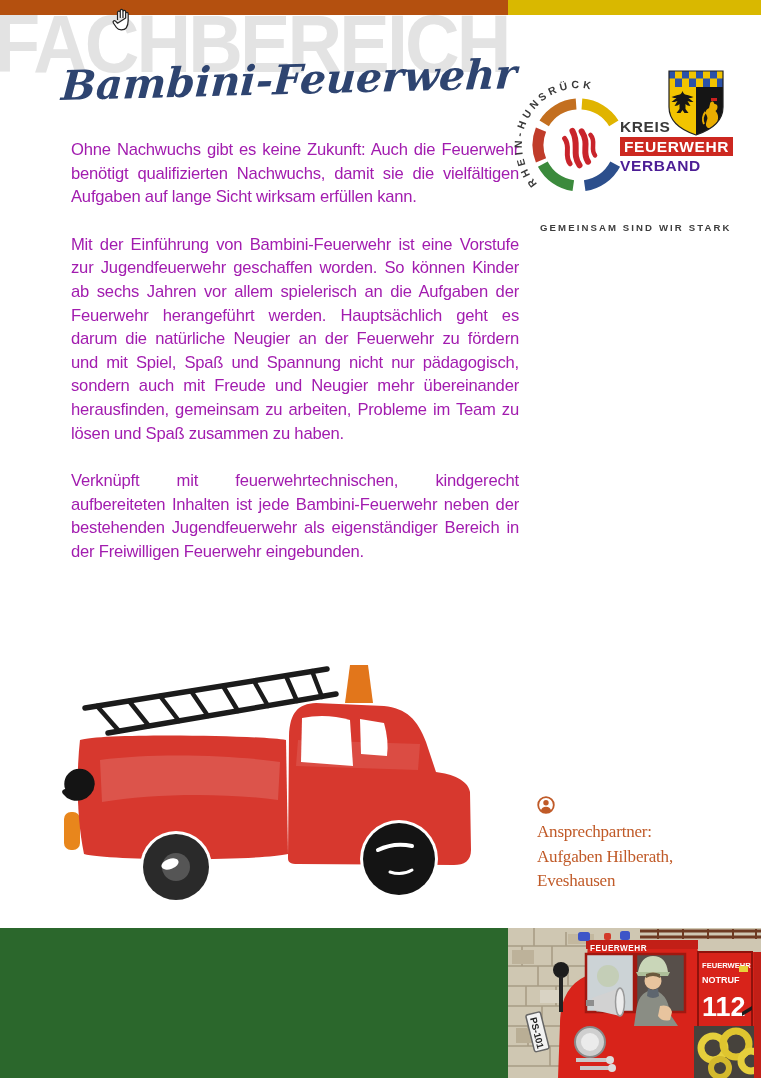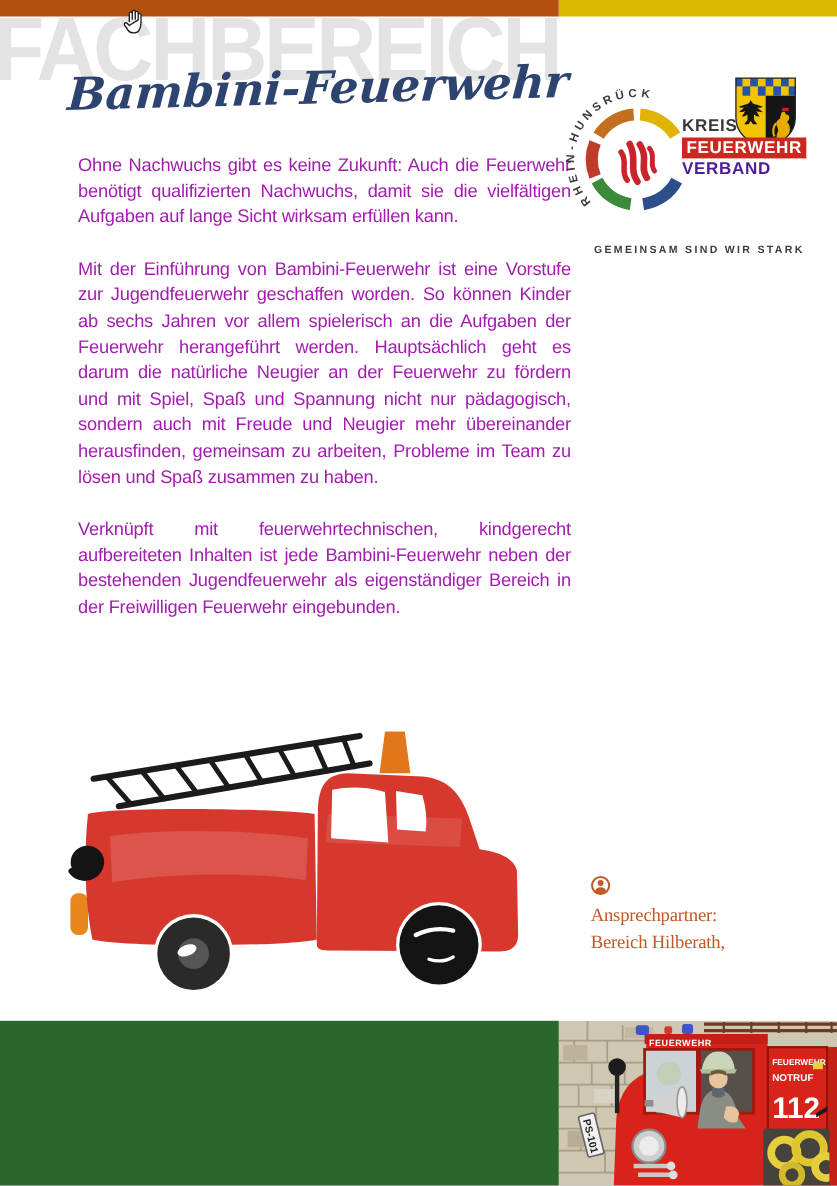--- a/index.html
+++ b/index.html
@@ -29,21 +29,21 @@
   }
   
   .copy{position:absolute;left:71px;top:138px;width:448px;z-index:2;}
   .copy p{
     margin:0 0 24px 0;font-size:16.6px;line-height:23.6px;color:#a21caf;
     text-align:justify;letter-spacing:-0.2px;
   }
   
   .logo-ring{position:absolute;left:513px;top:80px;width:132px;height:132px;z-index:2;}
   .coat{position:absolute;left:668px;top:70px;width:56px;height:66px;z-index:3;}
-  .logo-text{position:absolute;left:620px;top:107px;z-index:3;line-height:1;}
+  .logo-text{position:absolute;left:620px;top:119px;z-index:3;line-height:1;}
   .logo-text .l1{font-size:15.5px;font-weight:bold;color:#3a3a3a;letter-spacing:.6px;margin-bottom:2px;}
   .logo-text .l2{display:inline-block;background:#cc2820;color:#ffffff;font-size:15.5px;font-weight:bold;letter-spacing:.6px;padding:2px 4px 2px 4px;margin-bottom:2px;}
   .logo-text .l3{font-size:15.5px;font-weight:bold;color:#4c1d95;letter-spacing:.6px;}
   .slogan{
     position:absolute;left:540px;top:192px;z-index:3;
     font-size:9.6px;font-weight:bold;color:#3c3c3c;letter-spacing:2.1px;white-space:nowrap;margin-top:30px;
   }
   
   .truck{position:absolute;left:40px;top:640px;width:440px;height:270px;z-index:2;}
   
@@ -186,21 +186,22 @@
     <path d="M37 144 a2.5 2.5 0 0 1 5 0 a5 5 0 0 1 -10 0 a7.5 7.5 0 0 1 15 0 a10 10 0 0 1 -20 0 a12.5 12.5 0 0 1 25 0 a15 15 0 0 1 -27 8" fill="none" stroke="#141414" stroke-width="5.5" stroke-linecap="round"></path>
   </svg>
 
   <div class="contact">
     <svg class="p-icon" viewBox="0 0 18 18">
       <circle cx="9" cy="9" r="7.8" fill="none" stroke="#c05a28" stroke-width="1.8"></circle>
       <circle cx="9" cy="6.8" r="2.7" fill="#c05a28"></circle>
       <path d="M3.8 14.6 a5.4 5.4 0 0 1 10.4 0 a7.8 7.8 0 0 1 -10.4 0 z" fill="#c05a28"></path>
     </svg>
     <div class="line">Ansprechpartner:</div>
-    <div class="line">Bereich Hilberath,</div>
+    <div class="line">Aufgaben Hilberath,</div>
+    <div class="line">Eveshausen</div>
   </div>
 
   <div class="footer-green"></div>
 
   <svg class="footer-photo" viewBox="0 0 253 150">
 
     <rect x="0" y="0" width="253" height="150" fill="#cfc7b2"></rect>
     <g stroke="#a89d85" stroke-width="1.6" fill="none">
       <path d="M0 18 H150 M0 38 H120 M0 58 H90 M0 78 H70 M0 98 H60 M0 118 H58 M0 138 H55"></path>
       <path d="M26 0 V18 M58 4 V18 M14 18 V38 M44 18 V38 M30 38 V58 M60 38 V58 M18 58 V78 M48 58 V78 M34 78 V98 M20 98 V118 M42 118 V138"></path>

